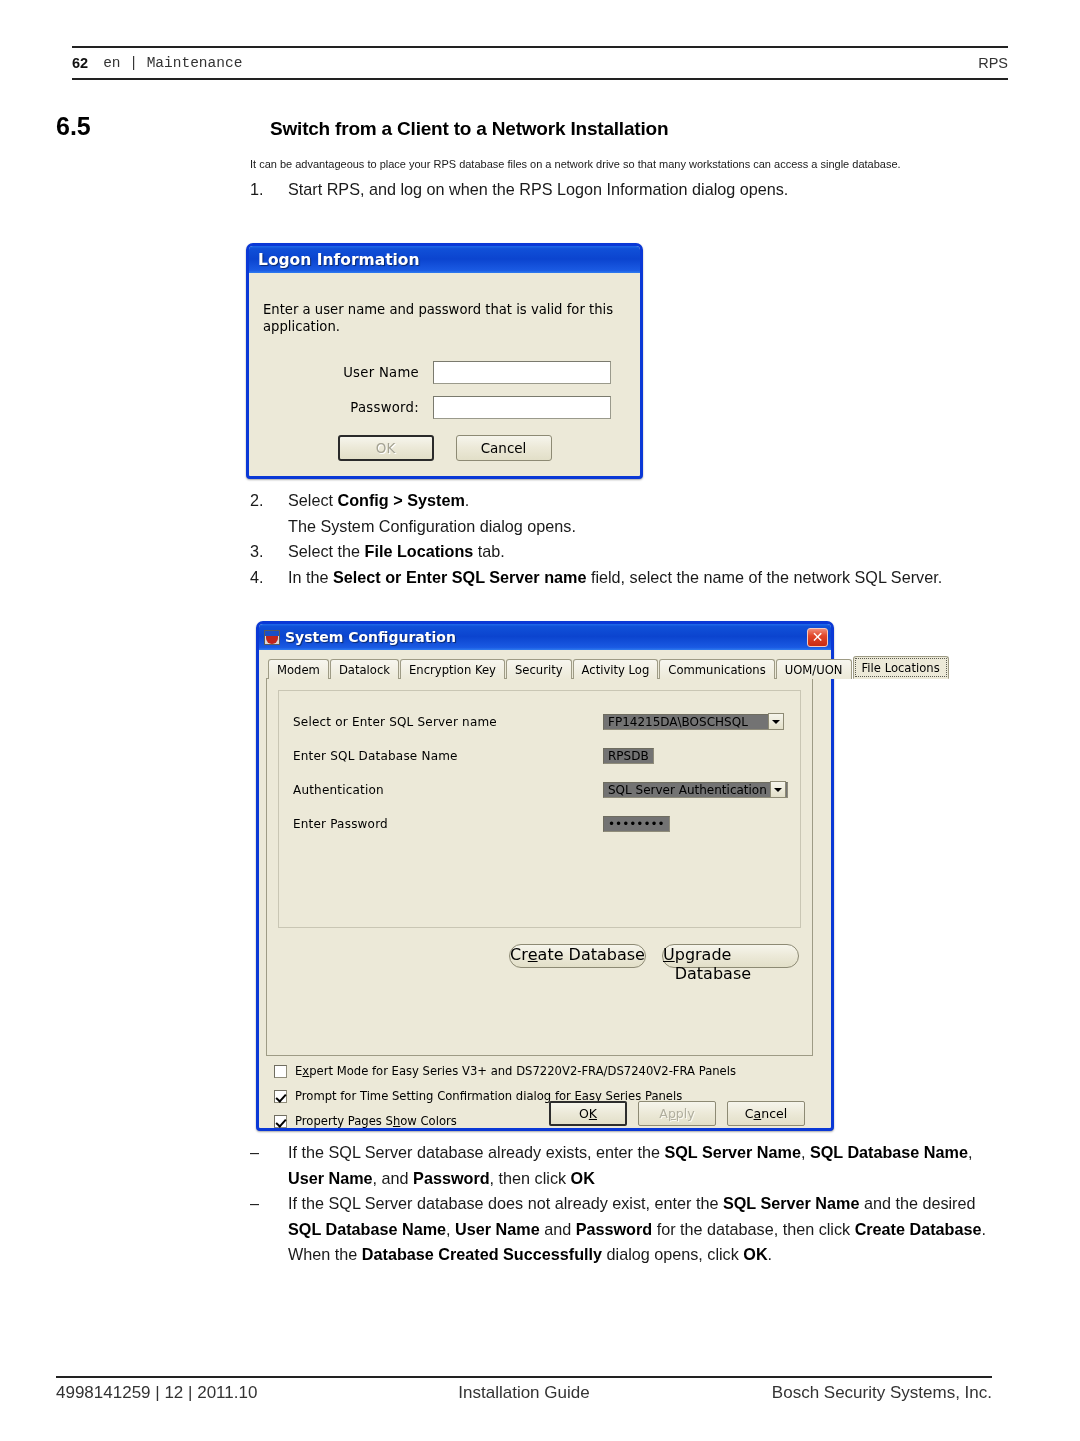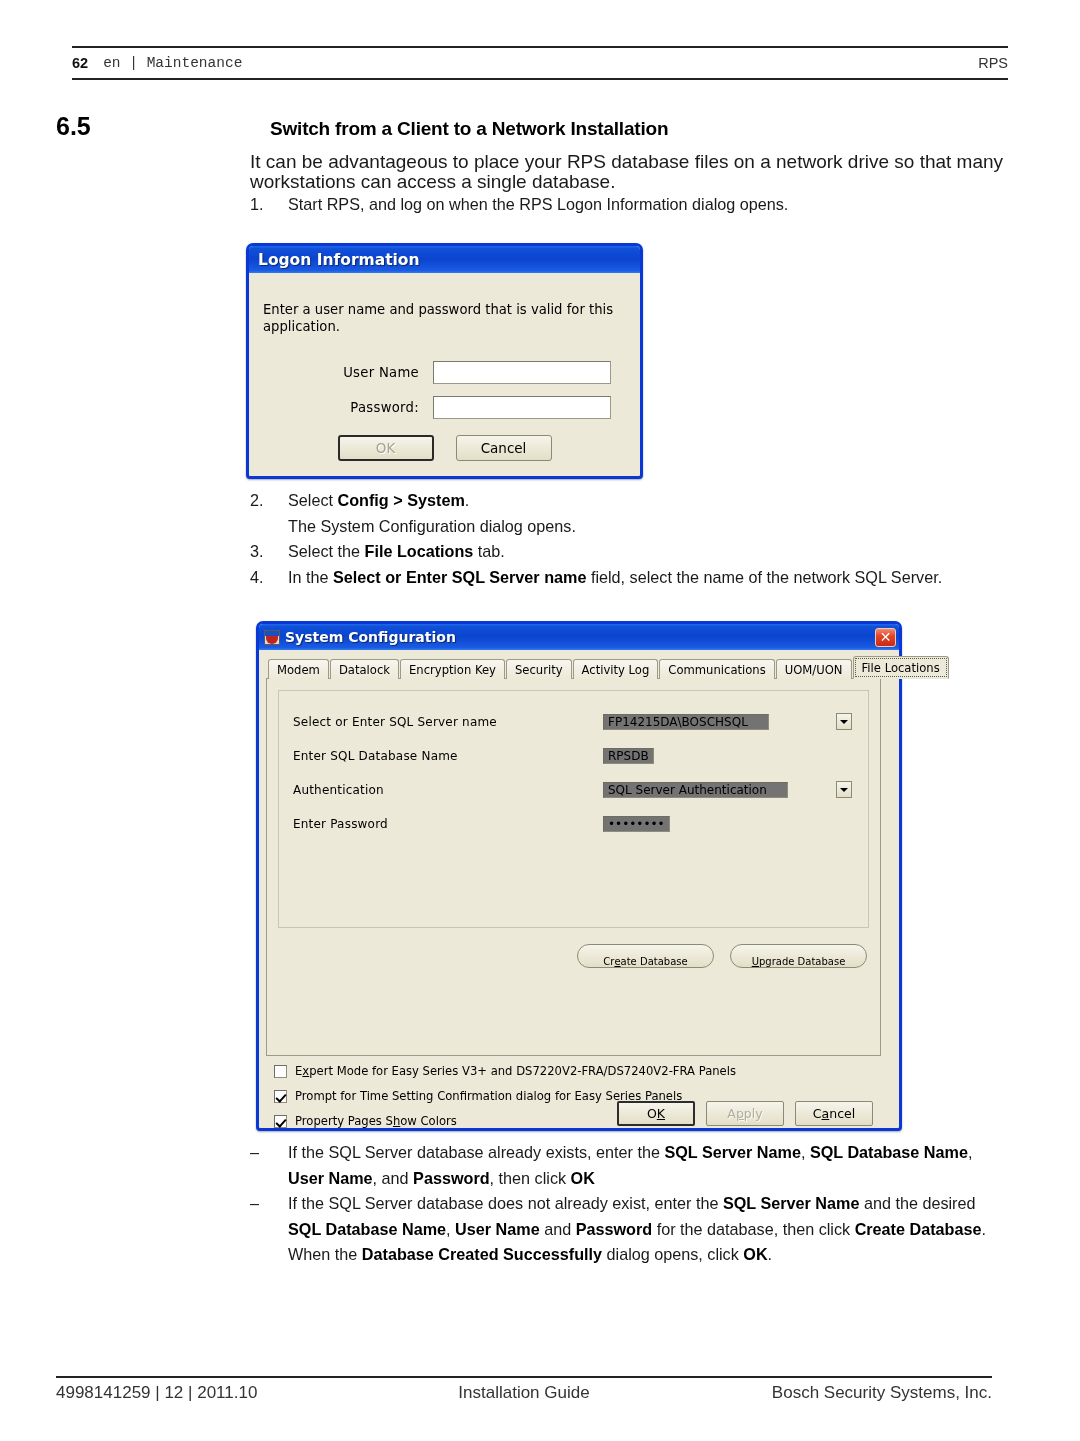--- a/index.html
+++ b/index.html
@@ -54,22 +54,22 @@
     letter-spacing: -0.2px;
     margin-left: 36px;
   }
 
   
   .content {
     position: absolute;
     left: 250px; top: 152px; width: 758px;
   }
   .para {
-    font-size: 19px;
-    line-height: 20px;
+    font-size: 11px;
+    line-height: 25px;
     color: #1a1a1a;
     margin: 0 0 0 0;
   }
   .step {
     display: flex;
     font-size: 16.2px;
     line-height: 25.5px;
     color: #1a1a1a;
     margin-top: 0px;
   }
@@ -213,21 +213,21 @@
     justify-content: center;
     cursor: pointer;
     font-family: "DejaVu Sans", "Liberation Sans", sans-serif;
   }
   .xp-btn.default { border: 2px solid #2a2a2a; }
   .xp-btn.disabled { color: #a5a393; text-shadow: 1px 1px 0 #fff; cursor: default; }
 
   
   #sysconf-dialog {
     left: 256px; top: 621px;
-    width: 646px; height: 510px;
+    width: 578px; height: 510px;
   }
   .sc-body { padding: 6px 18px 6px 7px; height: 100%; position: relative; }
 
   .sc-tabs {
     display: flex;
     align-items: flex-end;
     height: 23px;
     padding-left: 2px;
     position: relative;
     z-index: 2;
@@ -322,22 +322,22 @@
     justify-content: flex-end;
     gap: 16px;
     margin-top: 16px;
     padding-right: 2px;
   }
   .sc-dbbtn {
     width: 137px; height: 24px;
     background: linear-gradient(180deg,#f6f5ec 0%,#ece9d8 50%,#e2dfc8 100%);
     border: 1px solid #8d8a74;
     border-radius: 12px;
-    font-size: 10px;
-    display: inline-flex; align-items: flex-end; justify-content: center;
+    font-size: 16px;
+    display: inline-flex; align-items: flex-start; justify-content: center;
     cursor: pointer;
     color: #000;
   }
   u { text-decoration: underline; }
 
   .sc-footer {
     padding: 8px 8px 0 8px;
     position: relative;
   }
   .sc-check-row {

